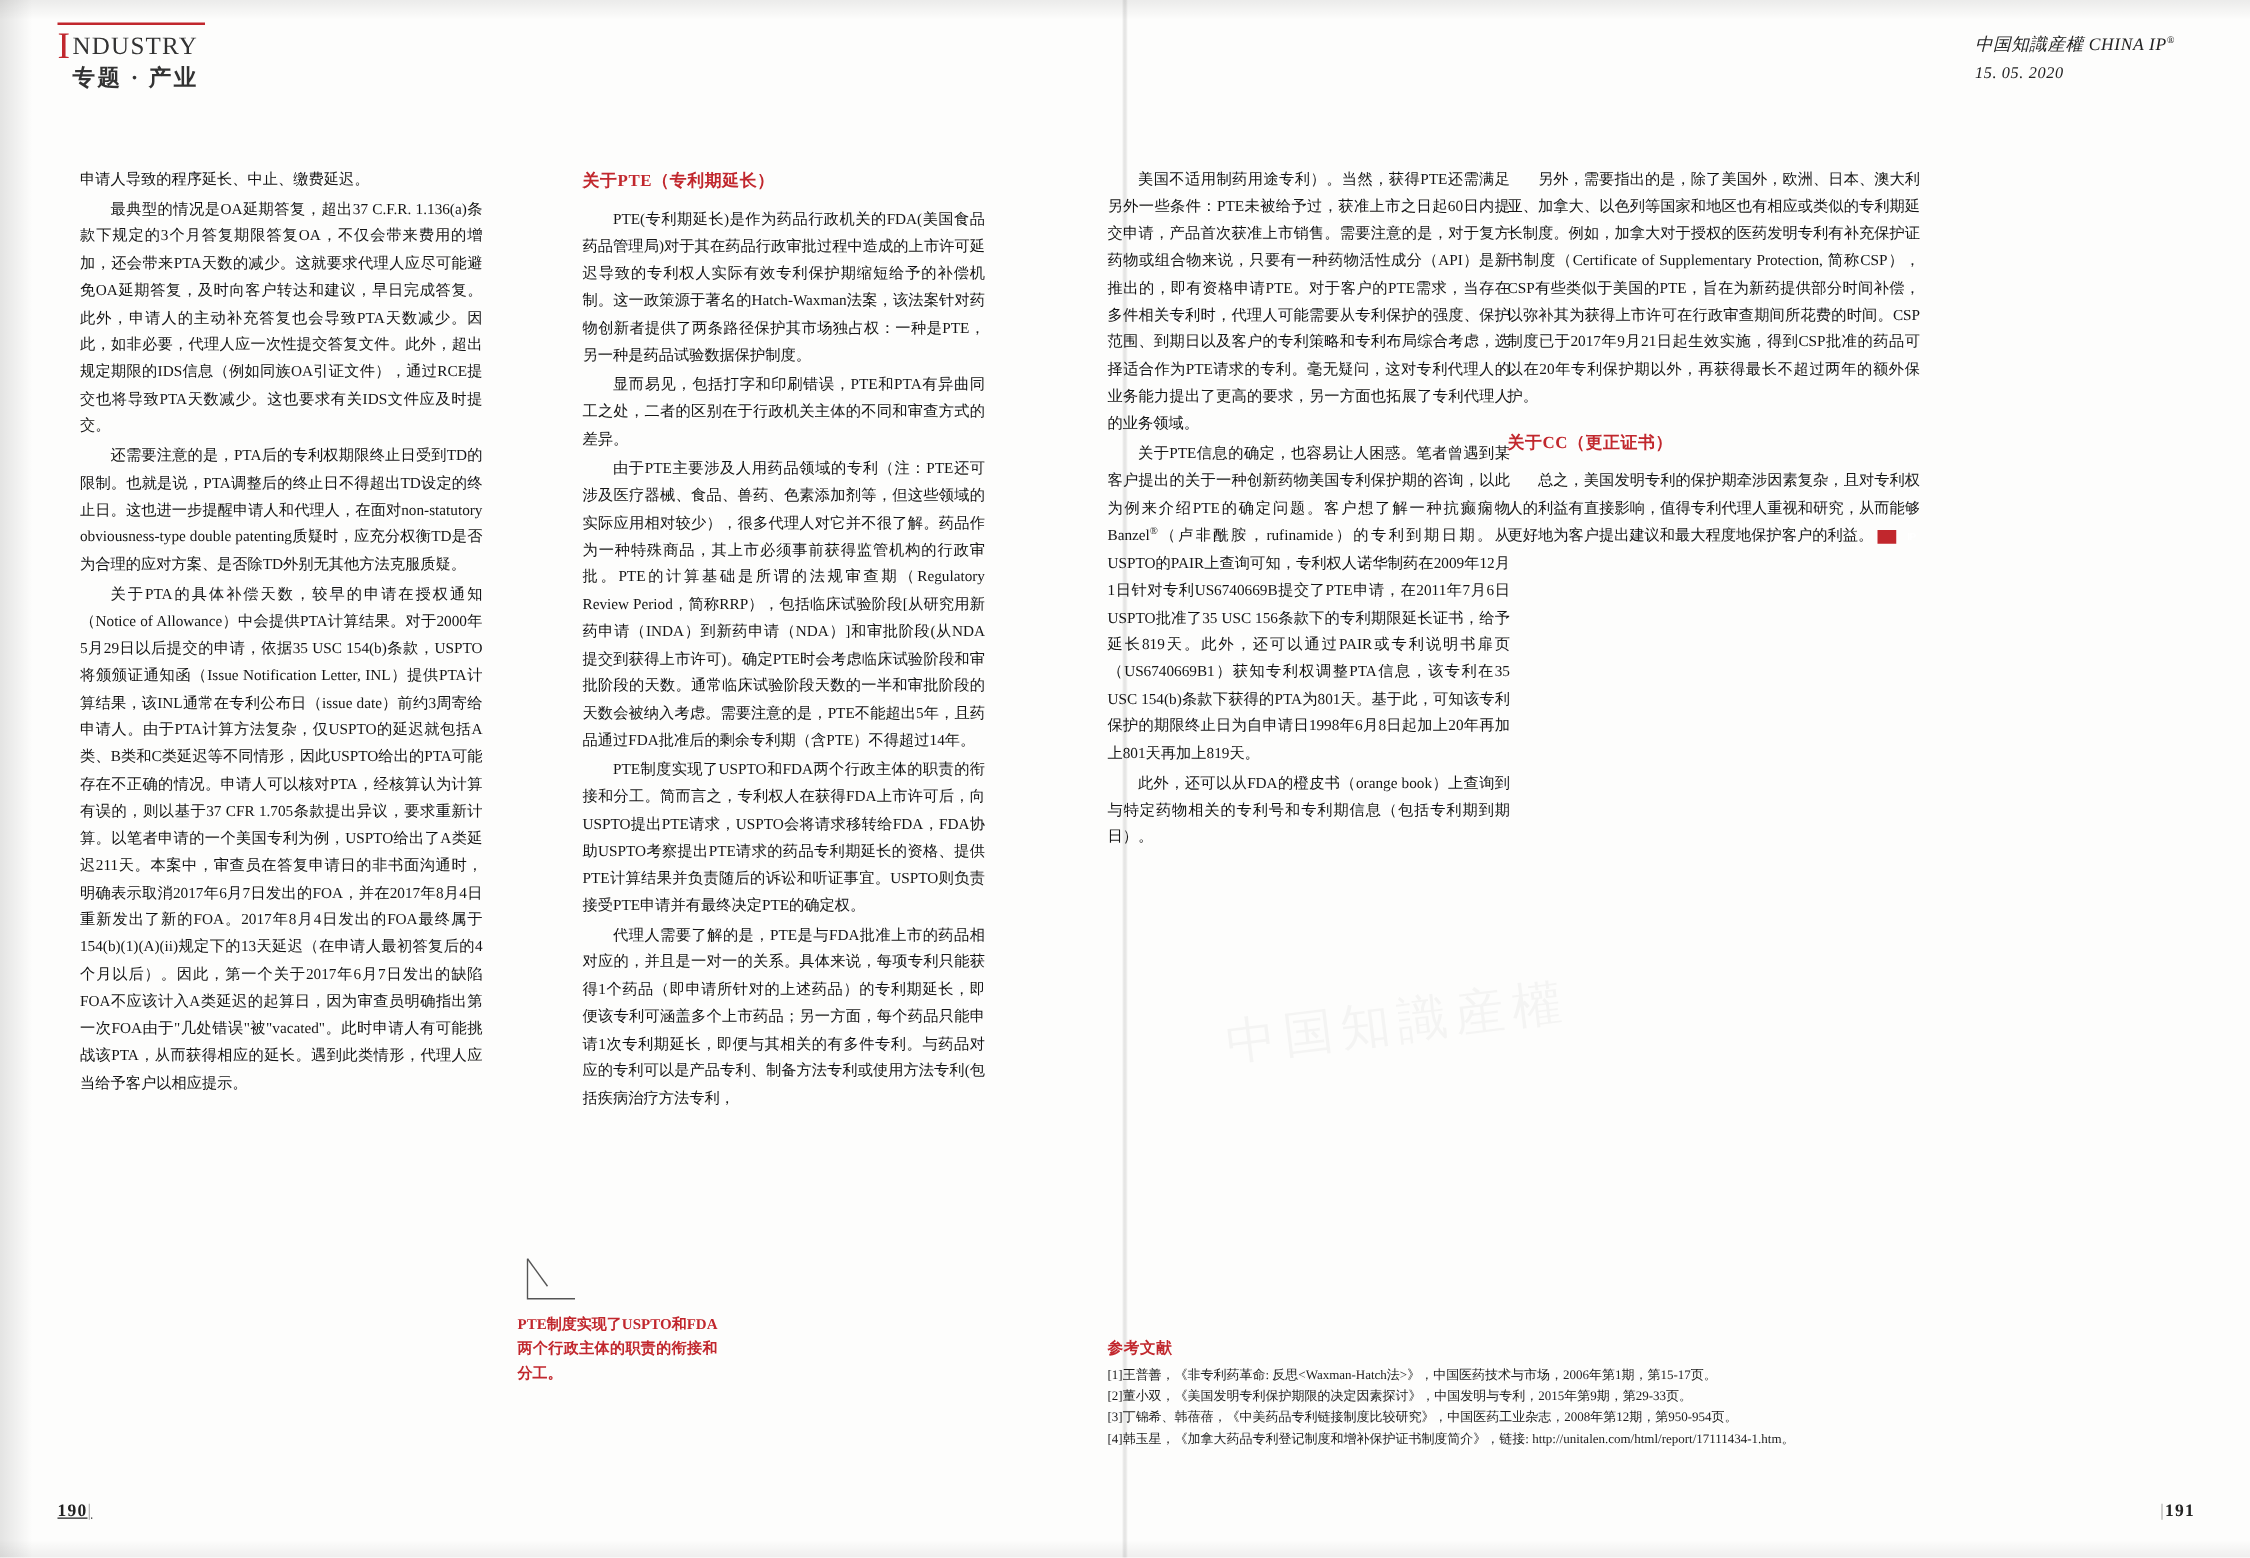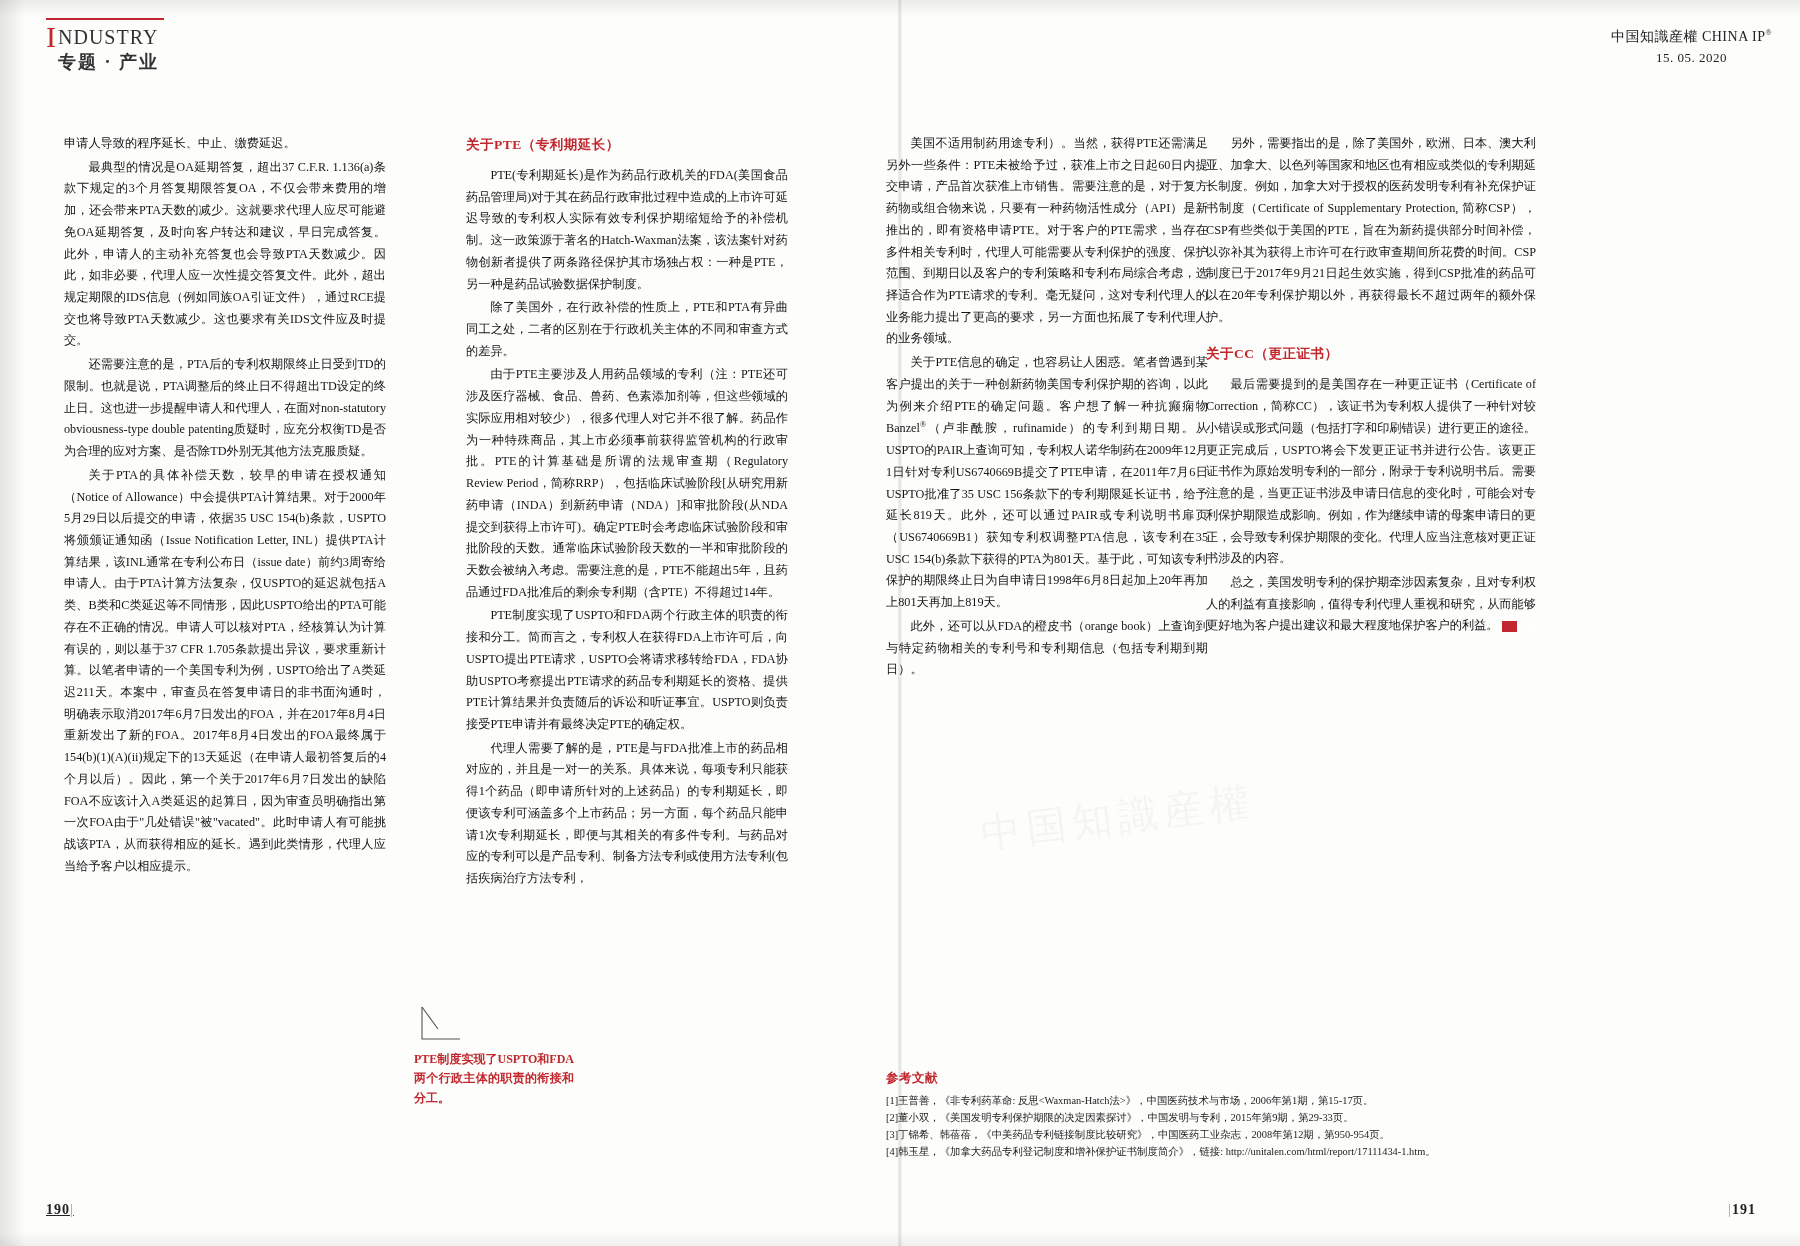--- a/index.html
+++ b/index.html
@@ -63,23 +63,24 @@
     color: #333;
   }
   .masthead .cn-label {
     position: absolute; left: 12px; top: 32px;
     font-size: 18px; letter-spacing: 2px;
     color: #333;
     font-weight: bold;
   }
   .header-right {
     position: absolute;
-    right: 28px; top: 26px;
-    text-align: center;
+    right: 60px; top: 26px;
+    text-align: left;
     line-height: 1.55;
+    font-style: italic;
   }
   .header-right .brand {
     font-size: 14px; color: #222;
     letter-spacing: 0.5px;
   }
   .header-right .brand sup { font-size: 8px; }
   .header-right .date {
     font-size: 13px; color: #222; letter-spacing: 0.5px;
   }
 
@@ -213,21 +214,21 @@
   <div class="col" id="col1">
     <p class="noindent">申请人导致的程序延长、中止、缴费延迟。</p>
     <p>最典型的情况是OA延期答复，超出37 C.F.R. 1.136(a)条款下规定的3个月答复期限答复OA，不仅会带来费用的增加，还会带来PTA天数的减少。这就要求代理人应尽可能避免OA延期答复，及时向客户转达和建议，早日完成答复。此外，申请人的主动补充答复也会导致PTA天数减少。因此，如非必要，代理人应一次性提交答复文件。此外，超出规定期限的IDS信息（例如同族OA引证文件），通过RCE提交也将导致PTA天数减少。这也要求有关IDS文件应及时提交。</p>
     <p>还需要注意的是，PTA后的专利权期限终止日受到TD的限制。也就是说，PTA调整后的终止日不得超出TD设定的终止日。这也进一步提醒申请人和代理人，在面对non-statutory obviousness-type double patenting质疑时，应充分权衡TD是否为合理的应对方案、是否除TD外别无其他方法克服质疑。</p>
     <p>关于PTA的具体补偿天数，较早的申请在授权通知（Notice of Allowance）中会提供PTA计算结果。对于2000年5月29日以后提交的申请，依据35 USC 154(b)条款，USPTO将颁颁证通知函（Issue Notification Letter, INL）提供PTA计算结果，该INL通常在专利公布日（issue date）前约3周寄给申请人。由于PTA计算方法复杂，仅USPTO的延迟就包括A类、B类和C类延迟等不同情形，因此USPTO给出的PTA可能存在不正确的情况。申请人可以核对PTA，经核算认为计算有误的，则以基于37 CFR 1.705条款提出异议，要求重新计算。以笔者申请的一个美国专利为例，USPTO给出了A类延迟211天。本案中，审查员在答复申请日的非书面沟通时，明确表示取消2017年6月7日发出的FOA，并在2017年8月4日重新发出了新的FOA。2017年8月4日发出的FOA最终属于154(b)(1)(A)(ii)规定下的13天延迟（在申请人最初答复后的4个月以后）。因此，第一个关于2017年6月7日发出的缺陷FOA不应该计入A类延迟的起算日，因为审查员明确指出第一次FOA由于"几处错误"被"vacated"。此时申请人有可能挑战该PTA，从而获得相应的延长。遇到此类情形，代理人应当给予客户以相应提示。</p>
   </div>
 
   <div class="col" id="col2">
     <h3 class="sec">关于PTE（专利期延长）</h3>
     <p>PTE(专利期延长)是作为药品行政机关的FDA(美国食品药品管理局)对于其在药品行政审批过程中造成的上市许可延迟导致的专利权人实际有效专利保护期缩短给予的补偿机制。这一政策源于著名的Hatch-Waxman法案，该法案针对药物创新者提供了两条路径保护其市场独占权：一种是PTE，另一种是药品试验数据保护制度。</p>
-    <p>除了美国外，在行政补偿的性质上，PTE和PTA有异曲同工之处，二者的区别在于行政机关主体的不同和审查方式的差异。</p>
+    <p>显而易见，包括打字和印刷错误，PTE和PTA有异曲同工之处，二者的区别在于行政机关主体的不同和审查方式的差异。</p>
     <p>由于PTE主要涉及人用药品领域的专利（注：PTE还可涉及医疗器械、食品、兽药、色素添加剂等，但这些领域的实际应用相对较少），很多代理人对它并不很了解。药品作为一种特殊商品，其上市必须事前获得监管机构的行政审批。PTE的计算基础是所谓的法规审查期（Regulatory Review Period，简称RRP），包括临床试验阶段[从研究用新药申请（INDA）到新药申请（NDA）]和审批阶段(从NDA提交到获得上市许可)。确定PTE时会考虑临床试验阶段和审批阶段的天数。通常临床试验阶段天数的一半和审批阶段的天数会被纳入考虑。需要注意的是，PTE不能超出5年，且药品通过FDA批准后的剩余专利期（含PTE）不得超过14年。</p>
     <p>PTE制度实现了USPTO和FDA两个行政主体的职责的衔接和分工。简而言之，专利权人在获得FDA上市许可后，向USPTO提出PTE请求，USPTO会将请求移转给FDA，FDA协助USPTO考察提出PTE请求的药品专利期延长的资格、提供PTE计算结果并负责随后的诉讼和听证事宜。USPTO则负责接受PTE申请并有最终决定PTE的确定权。</p>
     <p>代理人需要了解的是，PTE是与FDA批准上市的药品相对应的，并且是一对一的关系。具体来说，每项专利只能获得1个药品（即申请所针对的上述药品）的专利期延长，即便该专利可涵盖多个上市药品；另一方面，每个药品只能申请1次专利期延长，即便与其相关的有多件专利。与药品对应的专利可以是产品专利、制备方法专利或使用方法专利(包括疾病治疗方法专利，</p>
   </div>
 
   <div class="annot-arrow">
     <svg width="44" height="42" viewBox="0 0 44 42">
       <path d="M2 2 L2 34 L40 34" fill="none" stroke="#555" stroke-width="1.1"></path>
       <path d="M2 2 L18 24" fill="none" stroke="#555" stroke-width="1.1"></path>
     </svg>
@@ -236,21 +237,20 @@
 
   <div class="col" id="col3">
     <p>美国不适用制药用途专利）。当然，获得PTE还需满足另外一些条件：PTE未被给予过，获准上市之日起60日内提交申请，产品首次获准上市销售。需要注意的是，对于复方药物或组合物来说，只要有一种药物活性成分（API）是新推出的，即有资格申请PTE。对于客户的PTE需求，当存在多件相关专利时，代理人可能需要从专利保护的强度、保护范围、到期日以及客户的专利策略和专利布局综合考虑，选择适合作为PTE请求的专利。毫无疑问，这对专利代理人的业务能力提出了更高的要求，另一方面也拓展了专利代理人的业务领域。</p>
     <p><span>关于PTE信息的确定，也容易让人困惑。笔者曾遇到某客户提出的关于一种创新药物美国专利保护期的咨询，以此为例来介绍PTE的确定问题。客户想了解一种抗癫痫物Banzel<sup>®</sup>（卢非酰胺，rufinamide）的专利到期日期。从USPTO的PAIR上查询可知，专利权人诺华制药在2009年12月1日针对专利US6740669B提交了PTE申请，在2011年7月6日USPTO批准了35 USC 156条款下的专利期限延长证书，给予延长819天。此外，还可以通过PAIR或专利说明书扉页（US6740669B1）获知专利权调整PTA信息，该专利在35 USC 154(b)条款下获得的PTA为801天。基于此，可知该专利保护的期限终止日为自申请日1998年6月8日起加上20年再加上801天再加上819天。</span></p>
     <p>此外，还可以从FDA的橙皮书（orange book）上查询到与特定药物相关的专利号和专利期信息（包括专利期到期日）。</p>
   </div>
 
   <div class="col" id="col4">
     <p>另外，需要指出的是，除了美国外，欧洲、日本、澳大利亚、加拿大、以色列等国家和地区也有相应或类似的专利期延长制度。例如，加拿大对于授权的医药发明专利有补充保护证书制度（Certificate of Supplementary Protection, 简称CSP），CSP有些类似于美国的PTE，旨在为新药提供部分时间补偿，以弥补其为获得上市许可在行政审查期间所花费的时间。CSP制度已于2017年9月21日起生效实施，得到CSP批准的药品可以在20年专利保护期以外，再获得最长不超过两年的额外保护。</p>
     <h3 class="sec spaced">关于CC（更正证书）</h3>
-    <p>最后需要提到的是美国存在一种更正证书（Certificate of Correction，简称CC），该证书为专利权人提供了一种针对较小错误或形式问题（包括打字和印刷错误）进行更正的途径。更正完成后，USPTO将会下发更正证书并进行公告。该更正证书作为原始发明专利的一部分，附录于专利说明书后。需要注意的是，当更正证书涉及申请日信息的变化时，可能会对专利保护期限造成影响。例如，作为继续申请的母案申请日的更正，会导致专利保护期限的变化。代理人应当注意核对更正证书涉及的内容。</p>
     <p><span>总之，美国发明专利的保护期牵涉因素复杂，且对专利权人的利益有直接影响，值得专利代理人重视和研究，从而能够更好地为客户提出建议和最大程度地保护客户的利益。</span><span class="endmark">IP</span></p>
   </div>
 
   <div class="watermark">中国知識産權</div>
 
   <div class="refs">
     <div class="refs-title">参考文献</div>
     <div class="ref-item">[1]王普善，《非专利药革命: 反思&lt;Waxman-Hatch法&gt;》，中国医药技术与市场，2006年第1期，第15-17页。</div>
     <div class="ref-item">[2]董小双，《美国发明专利保护期限的决定因素探讨》，中国发明与专利，2015年第9期，第29-33页。</div>
     <div class="ref-item">[3]丁锦希、韩蓓蓓，《中美药品专利链接制度比较研究》，中国医药工业杂志，2008年第12期，第950-954页。</div>

